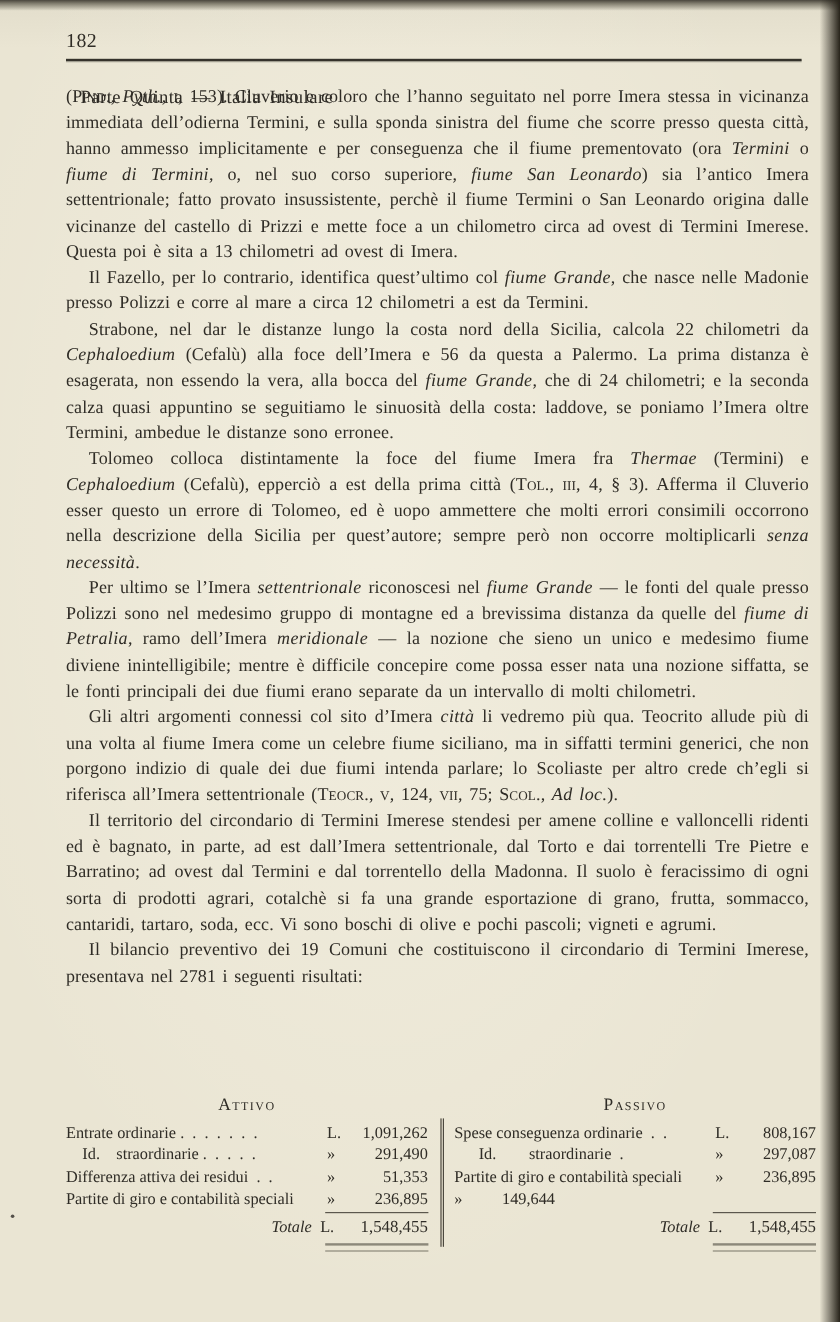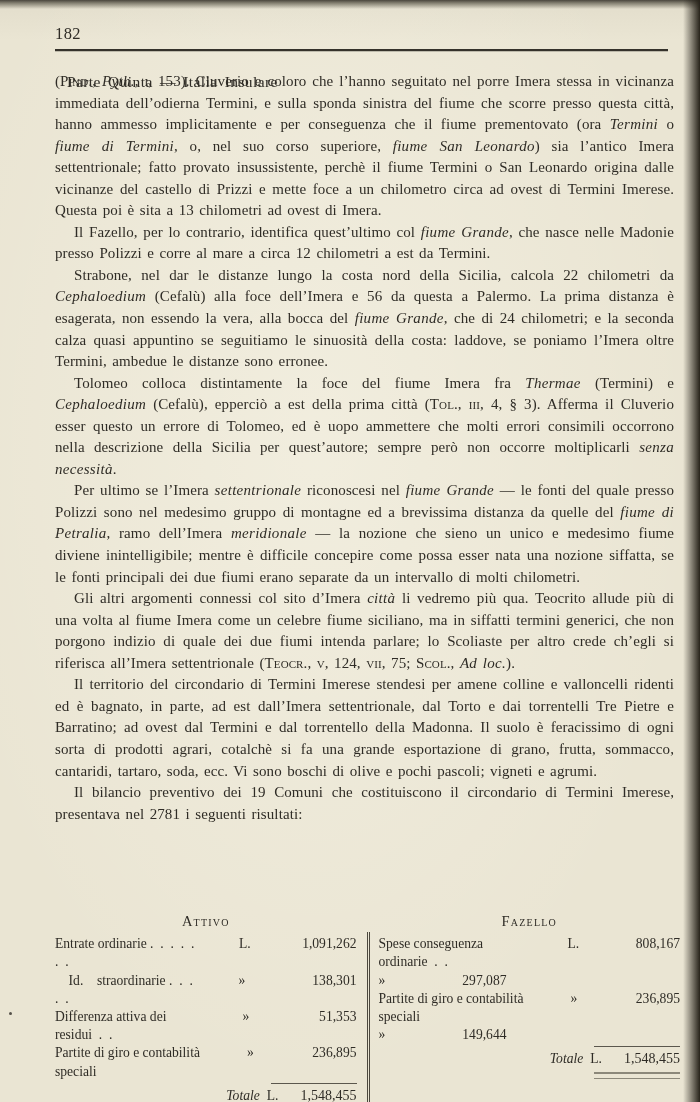--- a/index.html
+++ b/index.html
@@ -50,21 +50,21 @@
   .ledger {
     position: absolute; top: 912px; left: 55px; width: 625px;
     font-size: 13.6px; line-height: 18.2px;
   }
   .ledger-cols { display: flex; align-items: stretch; justify-content: flex-end; }
   .lcol { flex: 1 1 0; }
   .lcol-head {
     text-align: center; font-variant: small-caps; letter-spacing: 1.2px;
     font-size: 14.5px; margin-bottom: 5px;
   }
-  .lrow { display: flex; align-items: baseline; gap: 44px; }
+  .lrow { display: flex; align-items: baseline; }
   .llabel { flex: 1 1 auto; white-space: pre-wrap; }
   .lcur { width: 16px; text-align: left; }
   .lval { width: 68px; text-align: right; }
   .total-block { margin-top: 2px; }
   .sum-rule { margin-left: auto; width: 86px; height: 1px; background: #5b574d; margin-bottom: 3px; }
   .total-row { display: flex; justify-content: flex-end; align-items: baseline; margin-top: 1px; }
   .total-label { font-style: italic; margin-right: 7px; }
   .total-cur { margin-right: 6px; }
   .total-val { width: 72px; text-align: right; font-size: 14px; }
   .dbl-rule {
@@ -108,21 +108,21 @@
         <div class="lcol-head">Attivo</div>
         <div>
             <div class="lrow">
               <span class="llabel">Entrate ordinarie .  .  .  .  .  .  .</span>
               <span class="lcur">L.</span>
               <span class="lval">1,091,262</span>
             </div>
             <div class="lrow">
               <span class="llabel">  Id.  straordinarie .  .  .  .  .</span>
               <span class="lcur">»</span>
-              <span class="lval">138,301</span>
+              <span class="lval">291,490</span>
             </div>
             <div class="lrow">
               <span class="llabel">Differenza attiva dei residui  .  .</span>
               <span class="lcur">»</span>
               <span class="lval">51,353</span>
             </div>
             <div class="lrow">
               <span class="llabel">Partite di giro e contabilità speciali</span>
               <span class="lcur">»</span>
               <span class="lval">236,895</span>
@@ -135,28 +135,29 @@
             <span class="total-cur">L.</span>
             <span class="total-val">1,548,455</span>
           </div>
           <div class="dbl-rule"></div>
         </div>
       </div>
 
       <div class="vdiv"></div>
 
       <div class="lcol">
-        <div class="lcol-head">Fazello</div>
+        <div class="lcol-head">Passivo</div>
         <div>
             <div class="lrow">
               <span class="llabel">Spese conseguenza ordinarie  .  .</span>
               <span class="lcur">L.</span>
               <span class="lval">808,167</span>
             </div>
             <div class="lrow">
+              <span class="llabel">  Id.  straordinarie  .</span>
               <span class="lcur">»</span>
               <span class="lval">297,087</span>
             </div>
             <div class="lrow">
               <span class="llabel">Partite di giro e contabilità speciali</span>
               <span class="lcur">»</span>
               <span class="lval">236,895</span>
             </div>
             <div class="lrow">
               <span class="lcur">»</span>

